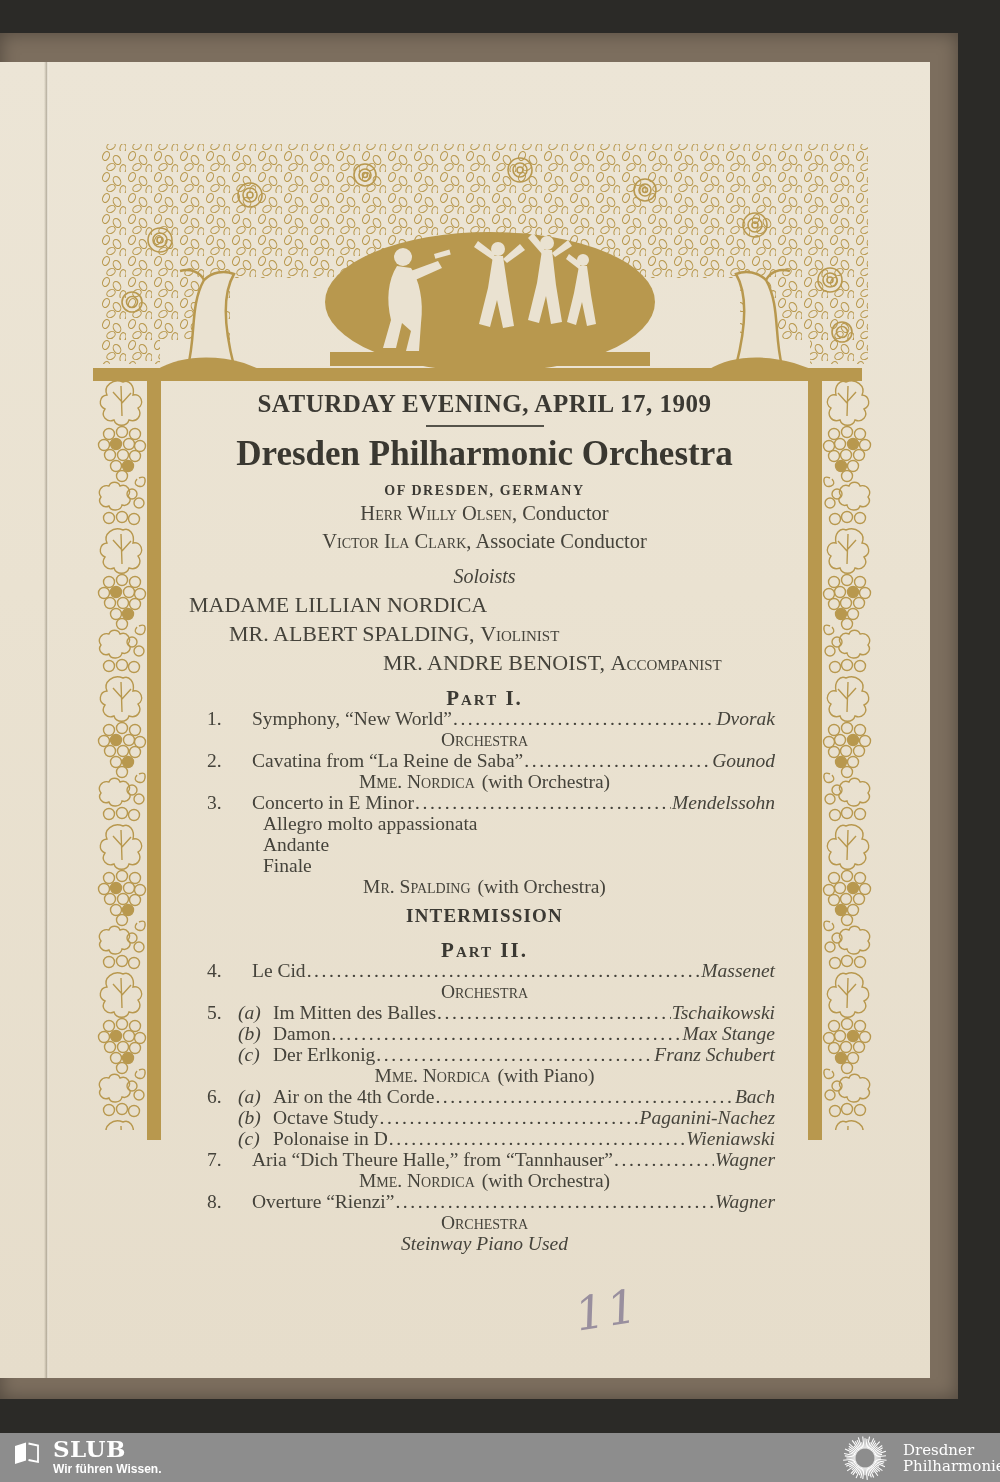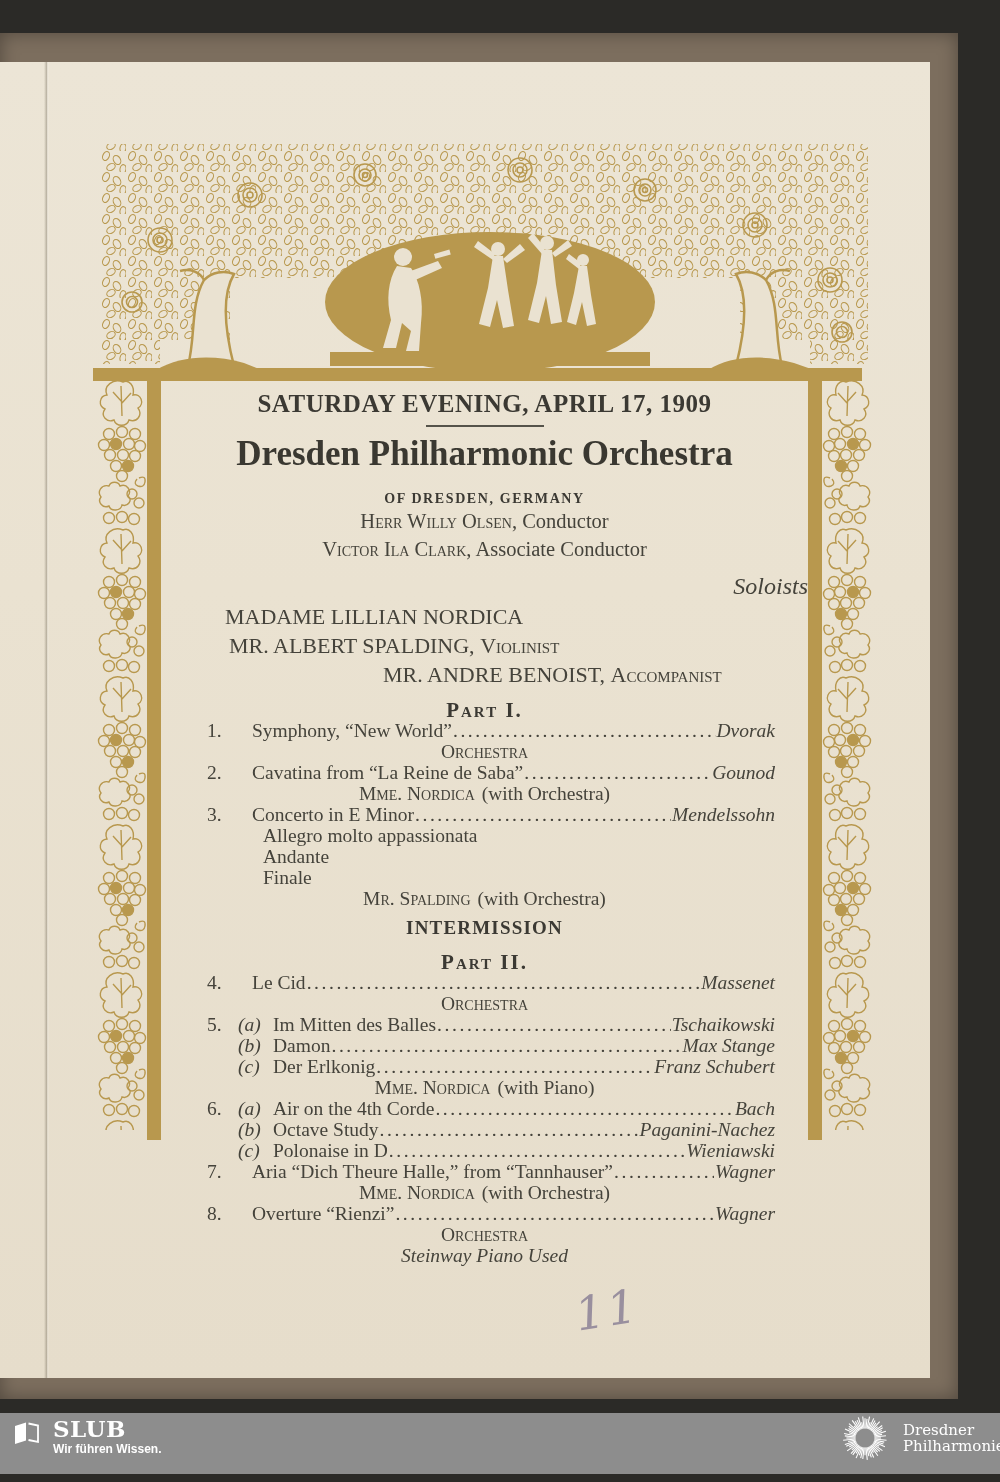--- a/index.html
+++ b/index.html
@@ -36,27 +36,27 @@
   .grapes-left{position:absolute;left:95px;top:378px;width:52px;height:752px;}
   .grapes-right{position:absolute;left:822px;top:378px;width:52px;height:752px;transform:scaleX(-1);}
 
   
   .content{position:absolute;left:161px;top:390px;width:647px;font-size:19.5px;color:var(--ink);}
   .sc{font-variant:small-caps;}
 
   .date{font-weight:700;font-size:25px;letter-spacing:.5px;text-align:center;color:var(--ink-strong);}
   .rule{width:118px;height:2px;background:#55534a;margin:7px auto 8px auto;}
   .title{font-weight:700;font-size:35px;line-height:38px;text-align:center;color:#3a3831;}
-  .subtitle{font-weight:700;font-size:14px;letter-spacing:1.6px;text-align:center;margin-top:18px;color:var(--ink-strong);}
+  .subtitle{font-weight:700;font-size:14px;letter-spacing:1.6px;text-align:center;margin-top:10px;color:var(--ink-strong);}
   .cond{font-size:20.5px;text-align:center;margin-top:3px;}
   .cond2{margin-top:5px;}
-  .sol-label{font-style:italic;font-size:24px;text-align:right;margin-top:12px;}
+  .sol-label{font-style:italic;font-size:20px;text-align:center;margin-top:12px;}
   .sol{font-size:22px;line-height:24px;margin-top:5px;white-space:nowrap;}
   .sol .role{font-variant:small-caps;}
-  .sol0{padding-left:64px;}
+  .sol0{padding-left:28px;}
   .sol1{padding-left:68px;}
   .sol2{padding-left:222px;}
 
   .program-heading{font-weight:700;font-size:37px;line-height:42px;text-align:center;margin-top:5px;
                    font-family:"DejaVu Serif",serif;color:#3a3831;letter-spacing:1px;}
   .part-label{font-variant:small-caps;font-weight:700;font-size:21px;letter-spacing:2px;
               text-align:center;line-height:20px;margin-top:13px;color:var(--ink-strong);}
   .intermission{font-weight:700;font-size:19px;letter-spacing:1.2px;text-align:center;
                 margin:8px 0 2px 0;color:var(--ink-strong);}
 
@@ -72,21 +72,21 @@
   .pcenter .rest{margin-left:7px;}
   .movement{margin-left:102px;line-height:21px;}
   .steinway{font-style:italic;text-align:center;line-height:21px;}
 
   
   .pencil{position:absolute;left:575px;top:1283px;font-family:"DejaVu Serif",serif;
           font-style:italic;font-size:46px;color:#867c93;opacity:.8;
           transform:rotate(-9deg);letter-spacing:3px;}
 
   
-  .footer{position:absolute;left:0;bottom:8px;width:1000px;height:61px;background:var(--footer-gray);
+  .footer{position:absolute;left:0;bottom:0;width:1000px;height:49px;background:var(--footer-gray);
           font-family:"Liberation Sans","DejaVu Sans",sans-serif;color:#fff;}
   .slub{position:absolute;left:13px;top:4px;display:flex;}
   .slub-icon{width:27px;height:27px;margin-top:2px;}
   .slub-text{margin-left:13px;}
   .slub-word{font-family:"DejaVu Serif",serif;font-weight:700;font-size:23px;line-height:24px;letter-spacing:.5px;}
   .slub-tag{font-weight:700;font-size:12px;line-height:14px;margin-top:1px;}
   .phil{position:absolute;left:841px;top:0;display:flex;align-items:center;height:49px;}
   .phil-logo{width:48px;height:48px;}
   .phil-text{margin-left:14px;font-family:"DejaVu Serif",serif;font-size:15px;line-height:16px;}
 </style>

